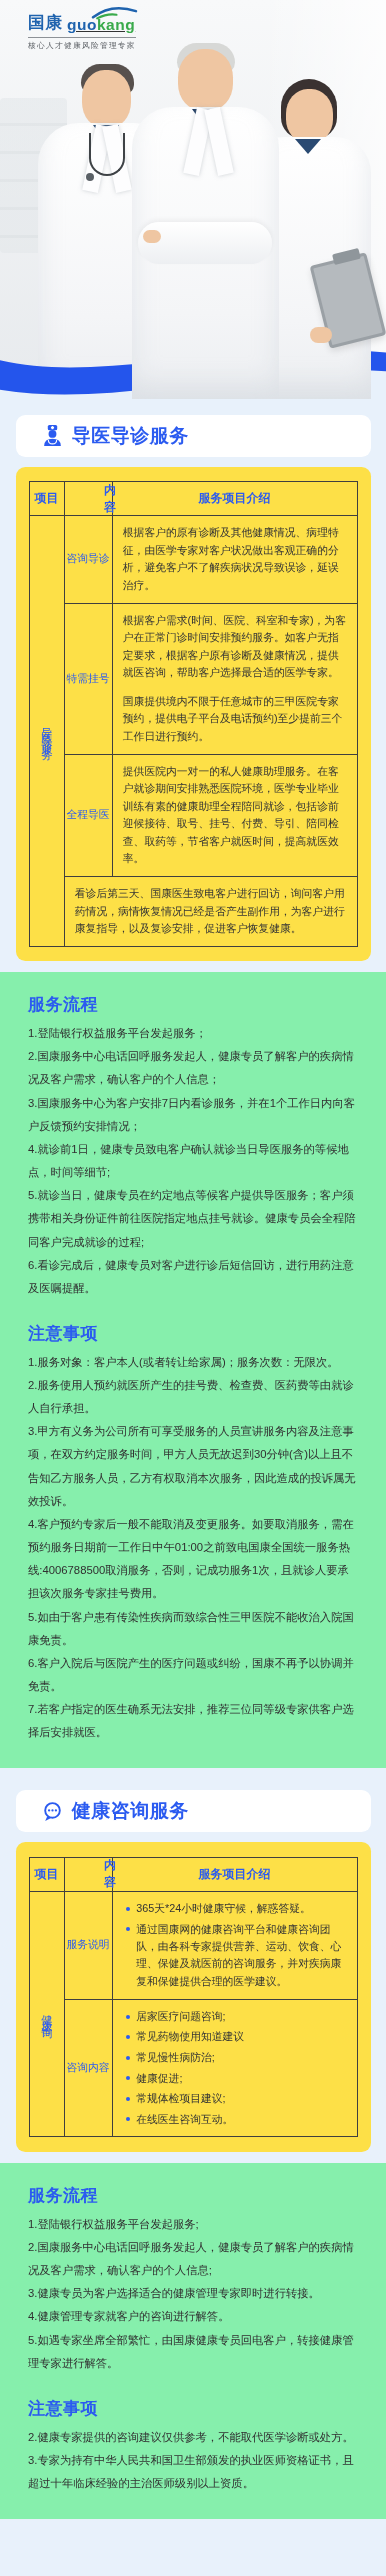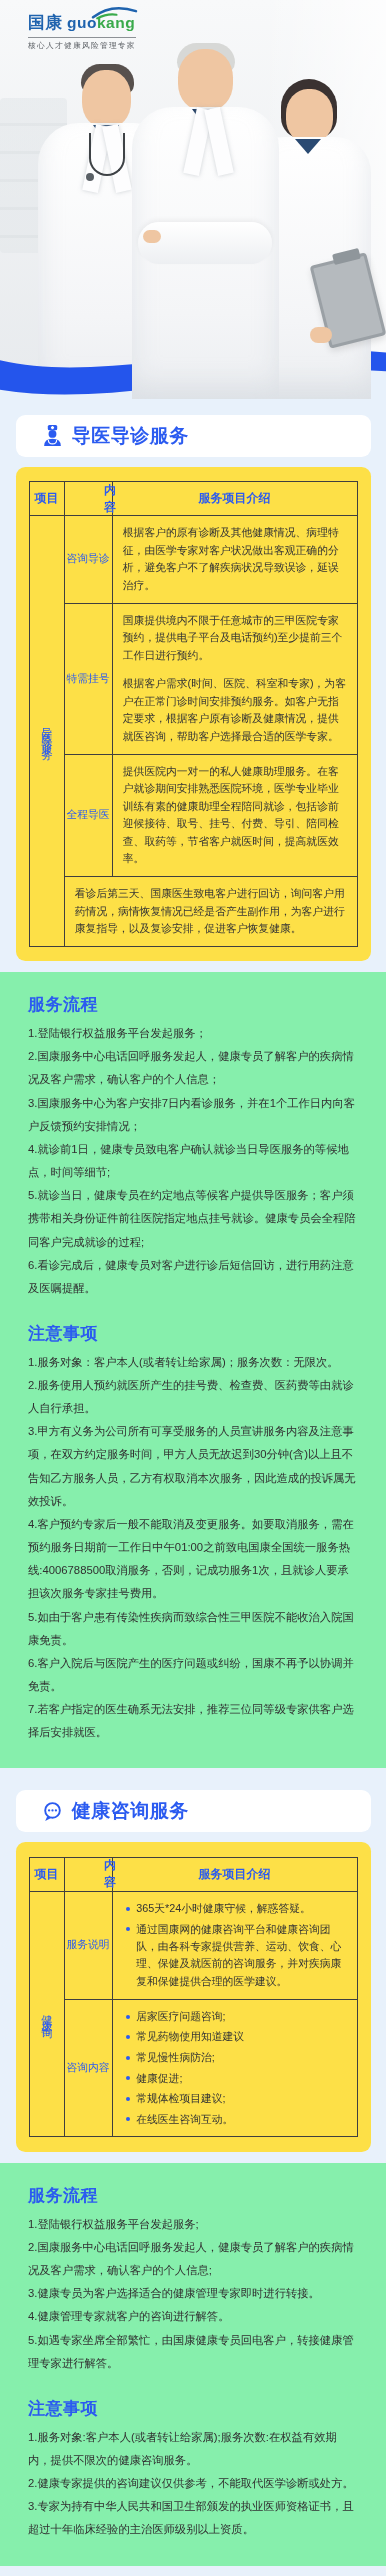--- a/index.html
+++ b/index.html
@@ -53,23 +53,23 @@
   .doc-right .hair{left:47px;top:-6.2px;width:56px;height:60px;background:#3a3231;border-radius:28px 28px 21.6px 21.6px;}
   .doc-right .head{left:52px;top:4.1px;width:47px;height:54px;}
   .doc-right .coat{left:13px;top:52px;width:124px;height:263px;border-radius:36px 36px 0 0;}
   .doc-right .collar{left:61px;top:54px;border-top:15.5px solid #2a4a72;}
   .clipboard{position:absolute;right:4.1px;top:173px;width:58px;height:85px;background:#b5babe;
     border:3.1px solid #9aa0a5;border-radius:4.1px;transform:rotate(-14deg);box-shadow:0 3.1px 7.2px rgba(0,0,0,.12);}
   .clip-top{position:absolute;right:20.6px;top:166px;width:27px;height:11.3px;background:#8f969b;border-radius:2.1px;transform:rotate(-14deg);}
   .clip-hand{position:absolute;right:49px;top:242px;width:21.6px;height:15.5px;border-radius:8.2px;background:#efc6a2;}
   
   .logo{position:absolute;left:28px;top:12.4px;z-index:5;}
-  .logo-row{display:flex;align-items:center;gap:4.1px;position:relative;}
+  .logo-row{display:flex;align-items:flex-end;gap:4.1px;position:relative;}
   .logo-cn{font-size:16.5px;font-weight:bold;color:var(--logo-blue);letter-spacing:1px;}
-  .logo-en{font-size:15.5px;font-weight:bold;letter-spacing:0.5px;}
+  .logo-en{font-size:15.5px;font-weight:bold;letter-spacing:0.5px;text-decoration:underline;}
   .logo-en .p1{color:var(--logo-blue);}
   .logo-en .p2{color:var(--green);}
   .logo-swoosh{position:absolute;right:-3.1px;top:-6.2px;width:49px;height:13.4px;}
   .logo-tagline{margin-top:3.1px;padding-top:2.6px;border-top:1px solid #8d9196;color:#5a5e63;
     font-size:7.7px;letter-spacing:1.3px;width:fit-content;}
   
   .wave{position:absolute;left:0;bottom:0;width:386px;height:67px;display:block;}
 
   
   .title-card{margin:15.5px 15.5px 0 15.5px;background:#ffffff;border-radius:9.3px;height:42px;
@@ -192,22 +192,22 @@
           <div class="t-row">
             <div class="cell-label">咨询导诊</div>
             <div class="cell-content">
               <div class="para">根据客户的原有诊断及其他健康情况、病理特征，由医学专家对客户状况做出客观正确的分析，避免客户不了解疾病状况导致误诊，延误治疗。</div>
             </div>
           </div>
 
           <div class="t-row">
             <div class="cell-label">特需挂号</div>
             <div class="cell-content">
+              <div class="para">根据客户需求(时间、医院、科室和专家)，为客户在正常门诊时间安排预约服务。如客户无指定要求，根据客户原有诊断及健康情况，提供就医咨询，帮助客户选择最合适的医学专家。</div>
               <div class="para">国康提供境内不限于任意城市的三甲医院专家预约，提供电子平台及电话预约)至少提前三个工作日进行预约。</div>
-              <div class="para">根据客户需求(时间、医院、科室和专家)，为客户在正常门诊时间安排预约服务。如客户无指定要求，根据客户原有诊断及健康情况，提供就医咨询，帮助客户选择最合适的医学专家。</div>
             </div>
           </div>
 
           <div class="t-row">
             <div class="cell-label">全程导医</div>
             <div class="cell-content">
               <div class="para">提供医院内一对一的私人健康助理服务。在客户就诊期间安排熟悉医院环境，医学专业毕业训练有素的健康助理全程陪同就诊，包括诊前迎候接待、取号、挂号、付费、导引、陪同检查、取药等，节省客户就医时间，提高就医效率。</div>
             </div>
           </div>
 
@@ -314,20 +314,19 @@
 
       <div class="list-item">3.健康专员为客户选择适合的健康管理专家即时进行转接。</div>
 
       <div class="list-item">4.健康管理专家就客户的咨询进行解答。</div>
 
       <div class="list-item">5.如遇专家坐席全部繁忙，由国康健康专员回电客户，转接健康管理专家进行解答。</div>
     </div>
   <div class="sub-title block-gap">注意事项</div>
   <div class="num-list">
 
-      <div class="list-item">1.服务对象:客户本人(或者转让给家属);服务次数:在权益有效期内，提供不限次的健康咨询服务。</div>
 
       <div class="list-item">2.健康专家提供的咨询建议仅供参考，不能取代医学诊断或处方。</div>
 
       <div class="list-item">3.专家为持有中华人民共和国卫生部颁发的执业医师资格证书，且超过十年临床经验的主治医师级别以上资质。</div>
     </div>
 </div>
 
 
 </body></html>

